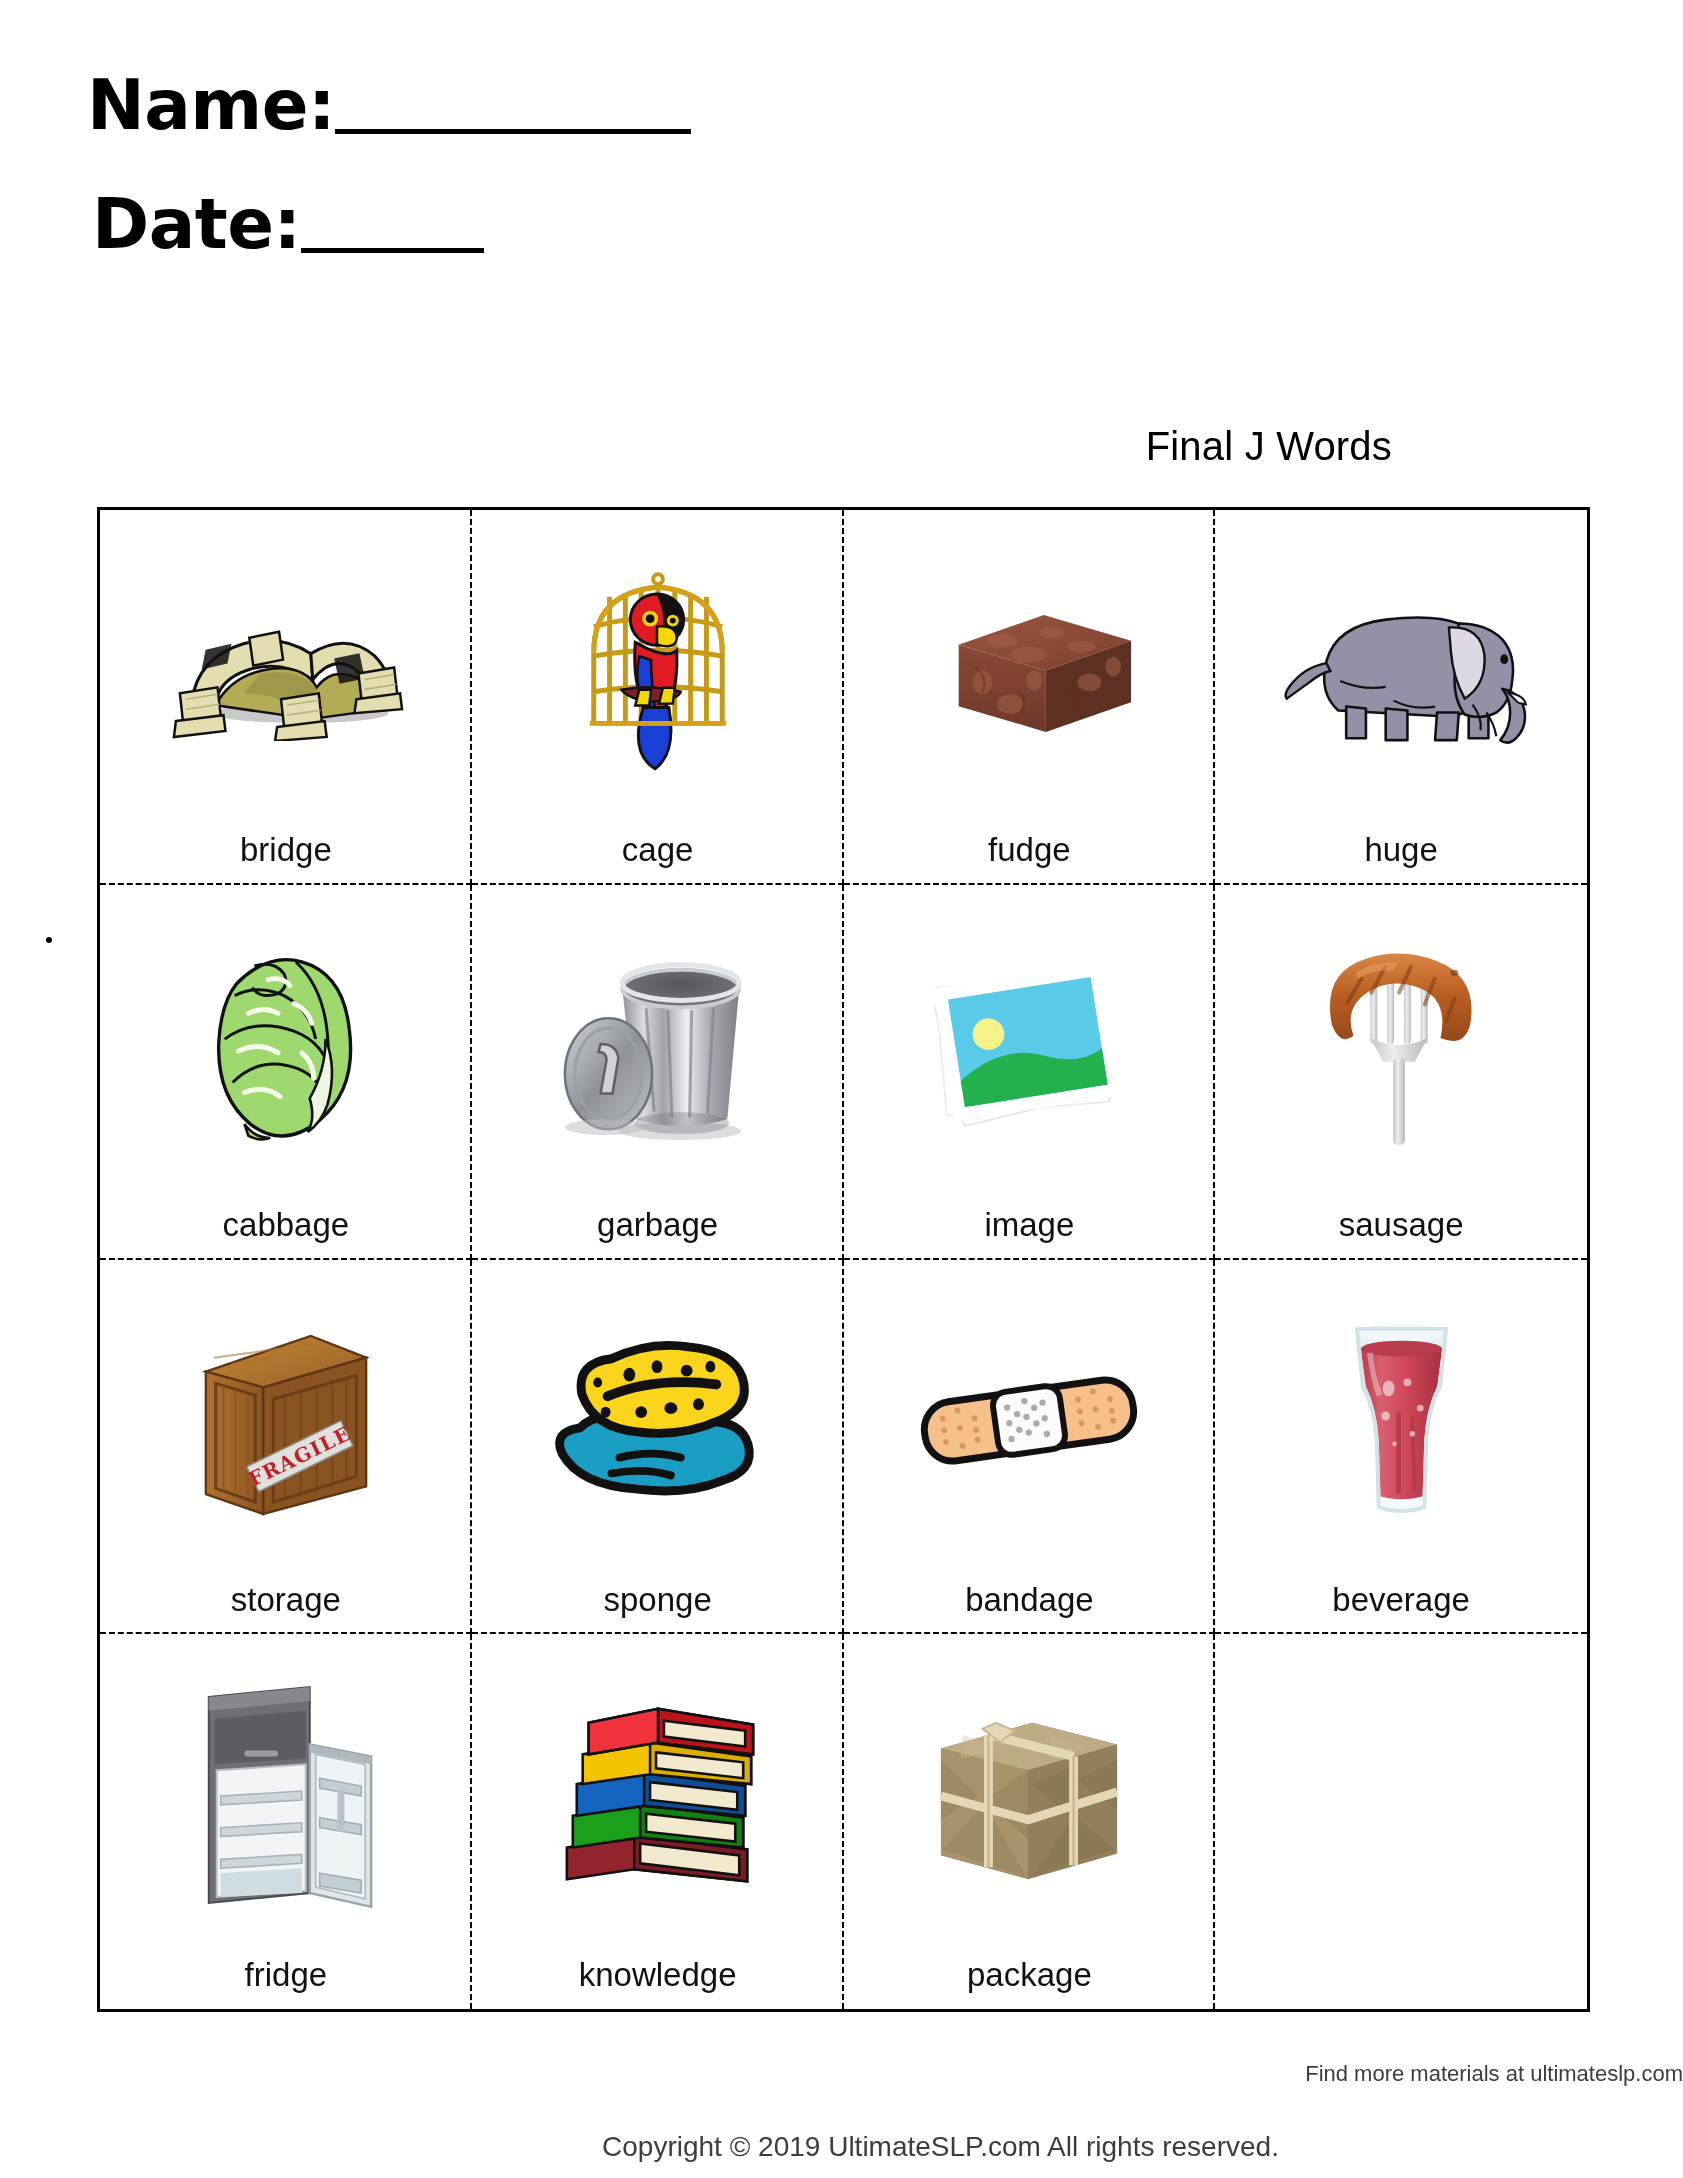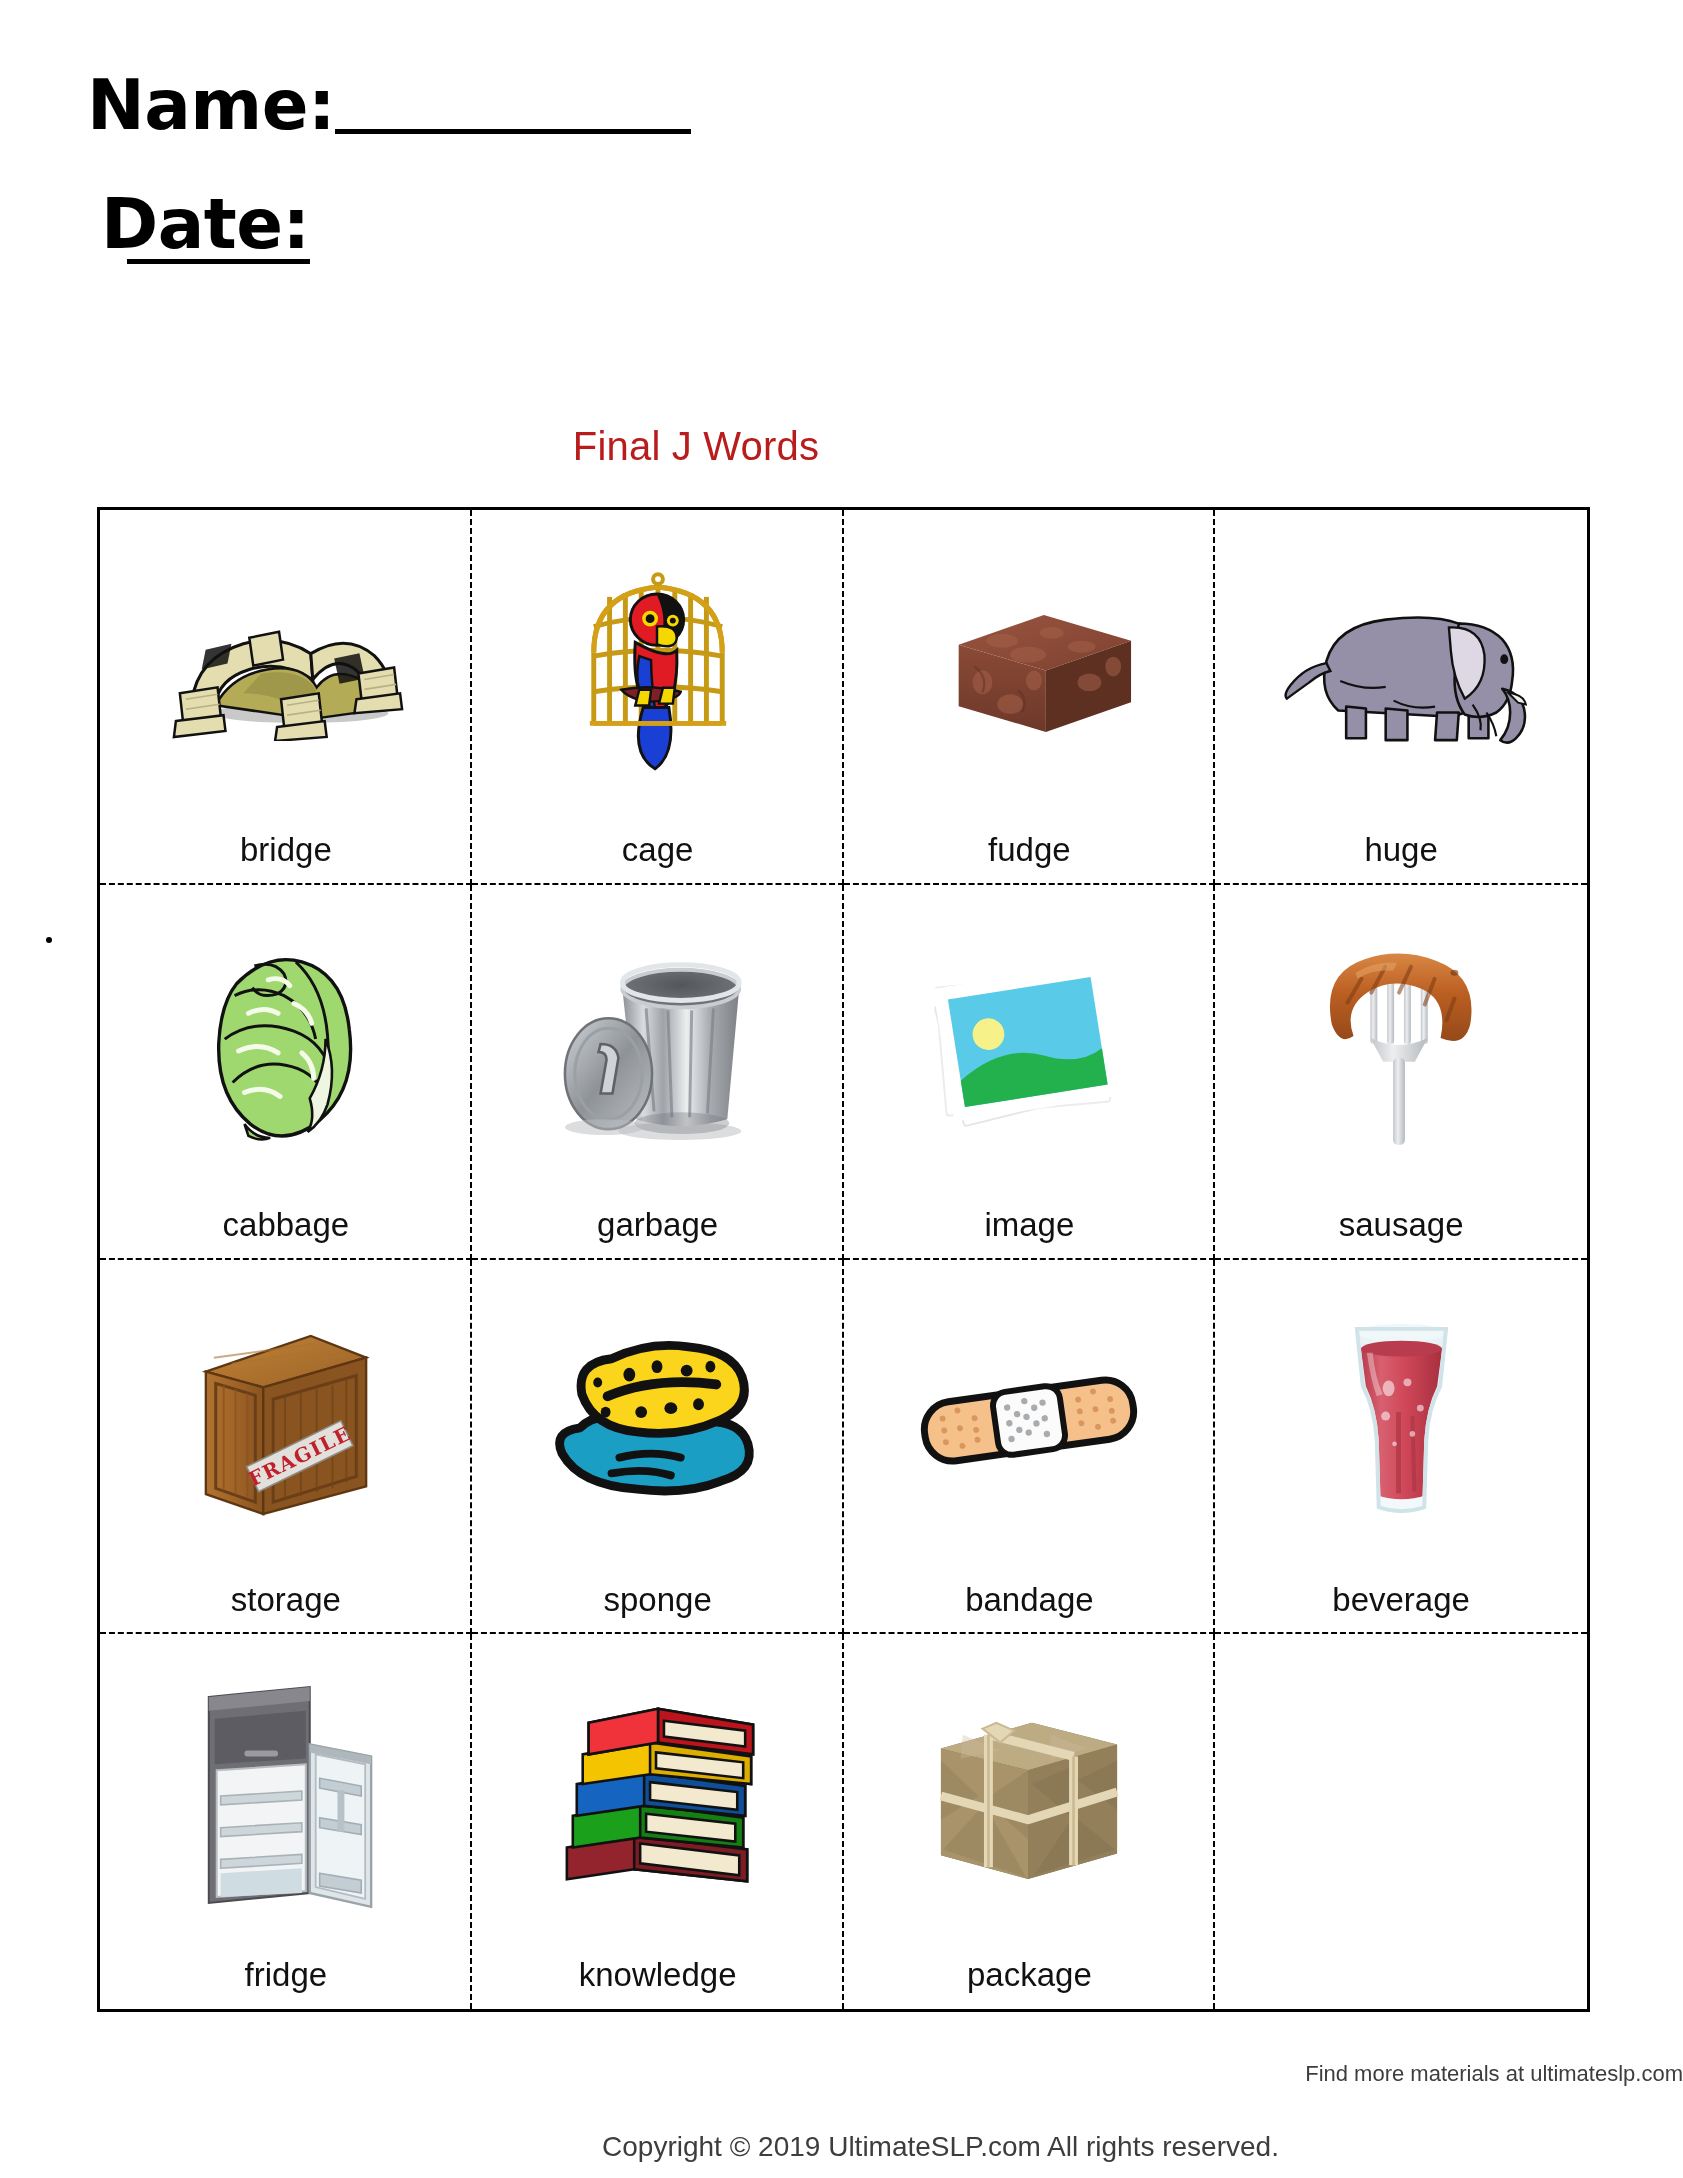--- a/index.html
+++ b/index.html
@@ -14,27 +14,27 @@
   
   .field { position: absolute; display: flex; align-items: flex-end; }
   .field-label {
     font-size: 69px; font-weight: 700; color: #000;
     letter-spacing: -0.5px; line-height: 1;
     font-family: "DejaVu Sans", sans-serif;
   }
   .field-line { border-bottom: 5px solid #000; margin-bottom: 6px; }
   #name-field { left: 87px; top: 71px; }
   #name-field .field-line { width: 356px; }
-  #date-field { left: 101px; top: 190px; flex-direction: column; }
+  #date-field { left: 92px; top: 190px; }
   #date-field .field-line { width: 183px; }
 
   
   .sheet-title {
     position: absolute; left: 0; top: 424px; width: 1392px;
-    text-align: center; font-size: 40px; color: #b91c1c;
+    text-align: right; font-size: 40px; color: #000000;
     font-family: "Liberation Sans", sans-serif; letter-spacing: 0.2px;
   }
 
   
   .grid {
     position: absolute; left: 97px; top: 507px;
     width: 1493px; height: 1505px;
     border: 3px solid #000;
     display: grid;
     grid-template-columns: repeat(4, 1fr);

